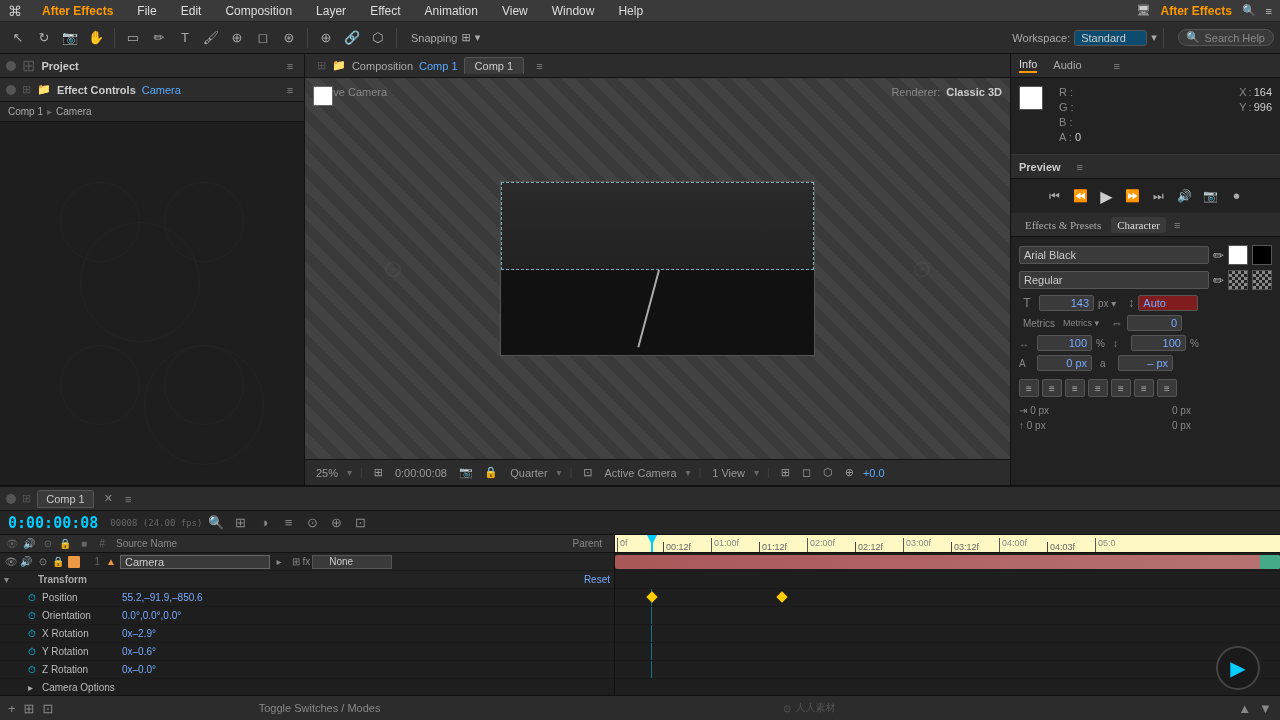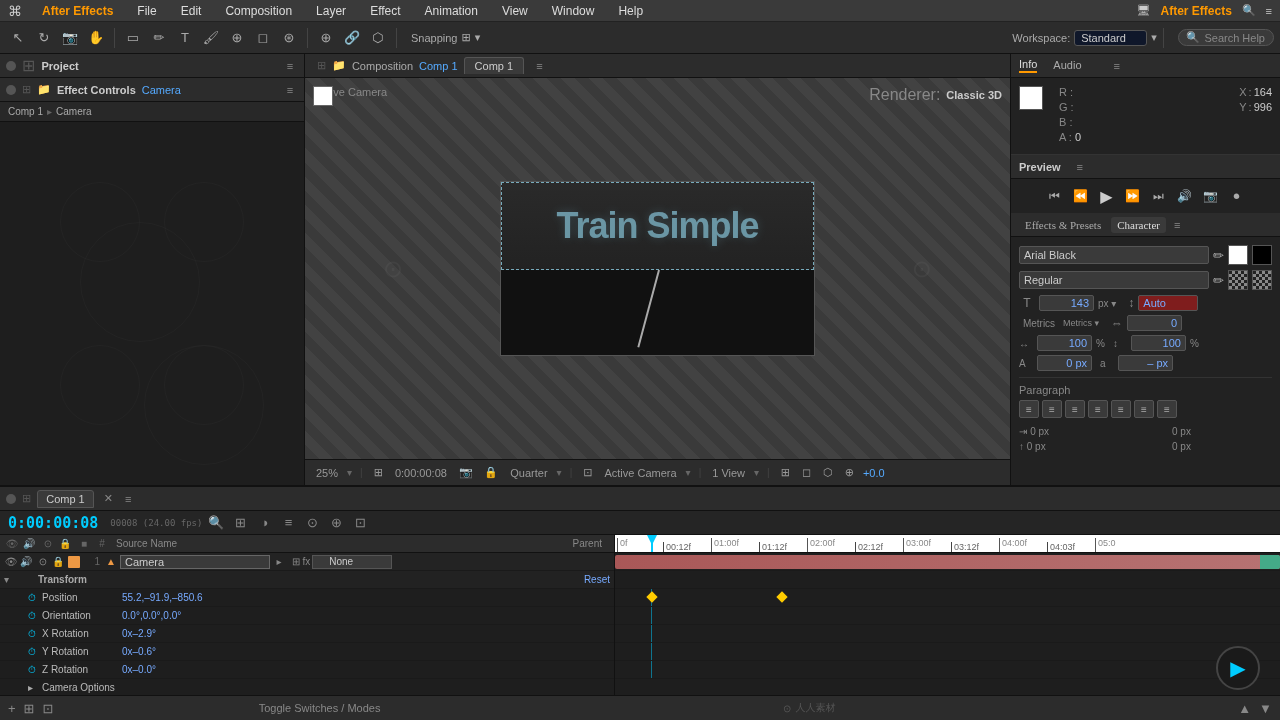--- a/index.html
+++ b/index.html
@@ -72,21 +72,21 @@
     }
     .toolbar-workspace {
       display: flex;
       align-items: center;
       gap: 4px;
       margin-left: auto;
       color: #aaa;
       font-size: 11px;
     }
     .workspace-select {
-      background: #0f172a;
+      background: #0c4a6e;
       border: 1px solid #555;
       color: #ccc;
       padding: 1px 16px 1px 6px;
       border-radius: 3px;
       font-size: 11px;
       appearance: none;
       cursor: pointer;
     }
     .search-help-box {
       display: flex;
@@ -699,21 +699,21 @@
 
     
     #timeline-tracks {
       flex: 1;
       background: #1e1e1e;
       overflow: hidden;
       position: relative;
     }
     .ruler {
       height: 18px;
-      background: #ffffff;
+      background: #fef9c3;
       border-bottom: 1px solid #111;
       display: flex;
       align-items: flex-end;
       padding-bottom: 2px;
       position: relative;
       overflow: hidden;
     }
     .ruler-mark {
       position: absolute;
       bottom: 0;
@@ -943,32 +943,31 @@
         <div class="comp-tab">Comp 1</div>
         <span class="spacer"></span>
         <span style="color:#888;font-size:11px">≡</span>
       </div>
 
       <div class="comp-viewport">
         <div class="viewport-bg"></div>
         <span class="active-camera-label">Active Camera</span>
 
         <div style="position:absolute;top:8px;right:8px;display:flex;align-items:center;gap:6px;z-index:5">
-          <span style="color:#888;font-size:16px">Renderer:</span>
+          <span style="color:#888;font-size:11px">Renderer:</span>
           <span style="color:#ccc;font-size:11px;font-weight:bold">Classic 3D</span>
         </div>
 
         <div style="position:absolute;top:8px;left:8px;z-index:5;display:flex;gap:4px;align-items:center">
           <div style="width:20px;height:20px;background:#fff;border:1px solid #666"></div>
         </div>
 
         <div class="comp-canvas">
           <div class="comp-canvas-top">
             <div class="selection-box"></div>
-            <span class="train-simple-text">Train Simple</span>
           </div>
           <div class="comp-canvas-bottom">
             <div class="anchor-line"></div>
           </div>
         </div>
 
         <div style="position:absolute;inset:0;pointer-events:none;opacity:0.1;display:flex;flex-wrap:wrap;align-items:center;justify-content:space-around">
           <span style="font-size:24px;color:#888">⊙</span>
           <span style="font-size:24px;color:#888">⊙</span>
           <span style="font-size:24px;color:#888">⊙</span>
@@ -1120,23 +1119,20 @@
           <span class="char-unit">%</span>
         </div>
 
         <div class="char-prop-row">
           <span style="color:#888;font-size:10px;width:14px">A</span>
           <input class="char-input" type="text" value="0 px" style="">
           <span style="margin-left:4px;color:#888;font-size:10px;width:14px">a</span>
           <input class="char-input" type="text" value="– px" style="">
         </div>
 
-        <div style="display:flex;gap:4px;align-items:center;margin-top:6px;padding-top:6px;border-top:1px solid #333">
-          <span style="color:#888;font-size:11px;margin-right:4px">Paragraph</span>
-        </div>
         <div class="align-row">
           <div class="align-btn">≡</div>
           <div class="align-btn">≡</div>
           <div class="align-btn">≡</div>
           <div class="align-btn">≡</div>
           <div class="align-btn">≡</div>
           <div class="align-btn">≡</div>
           <div class="align-btn">≡</div>
         </div>
 

